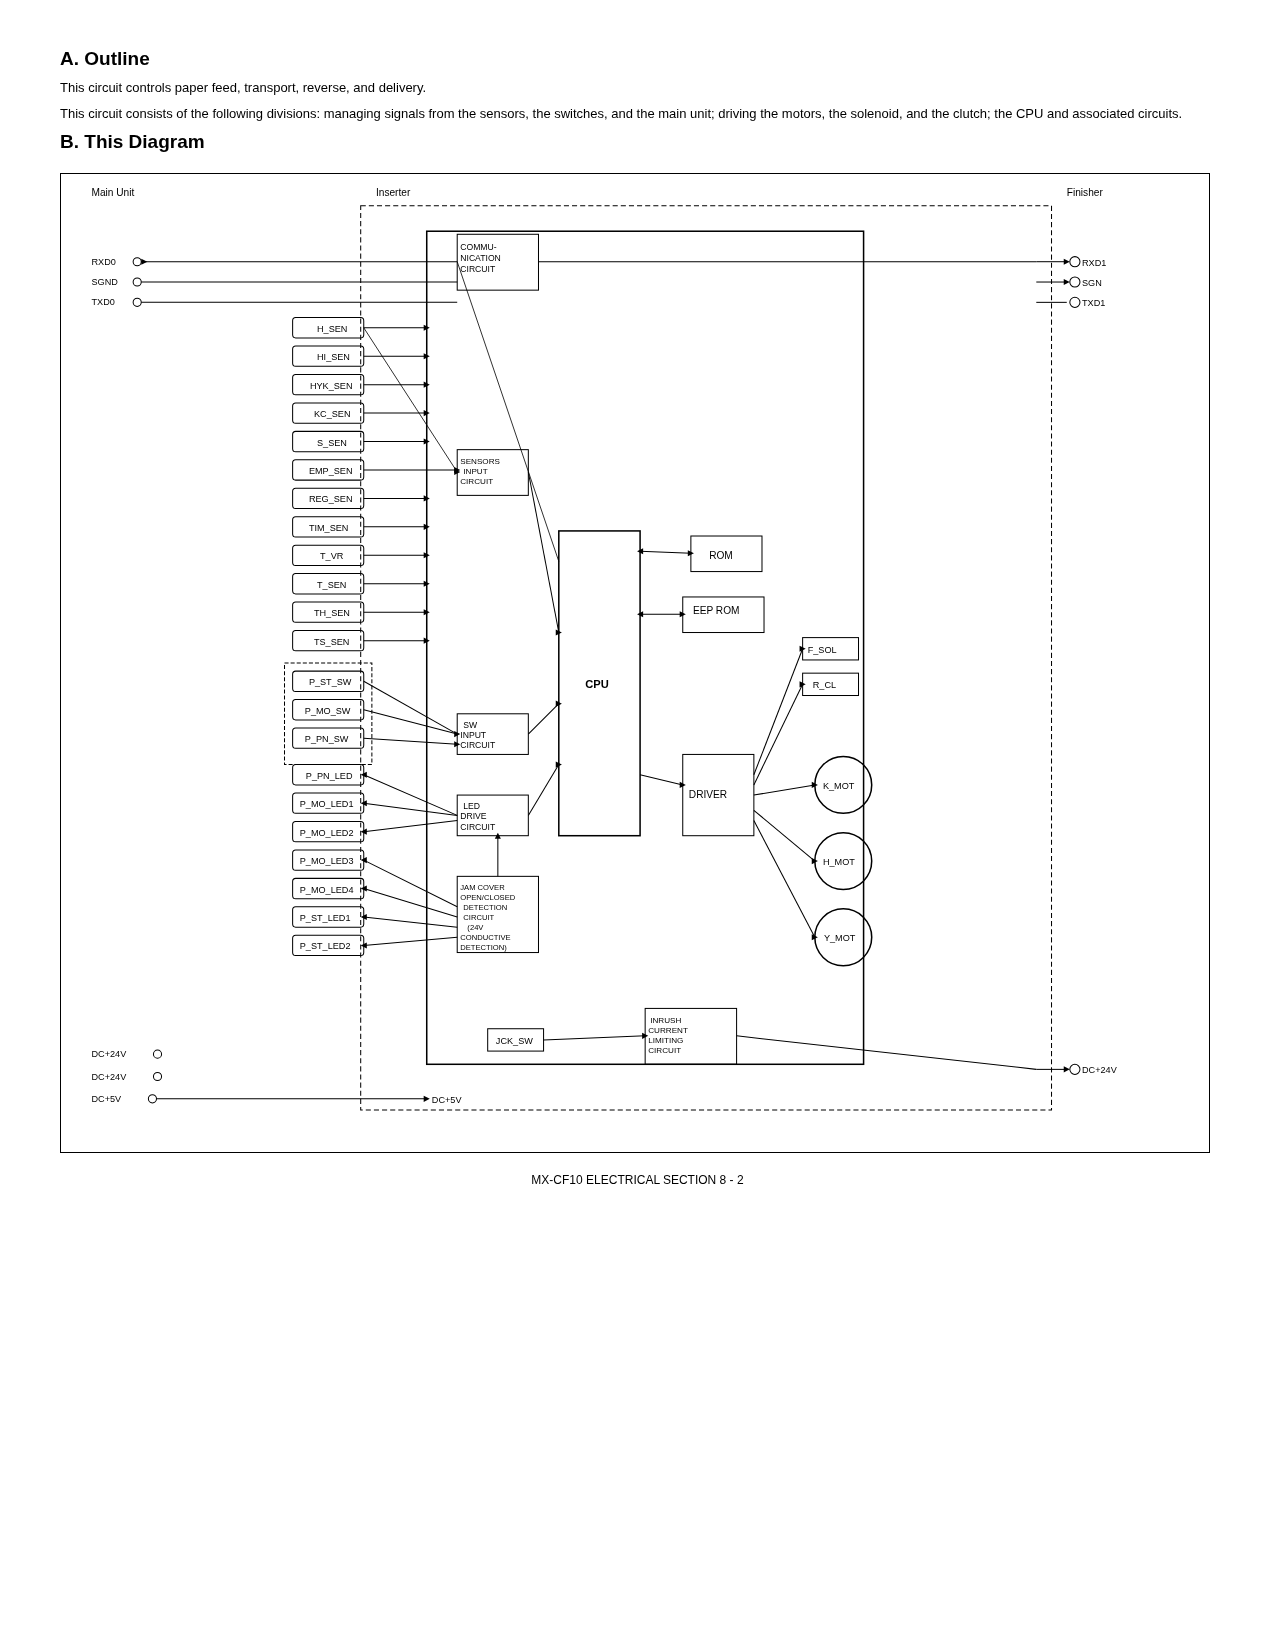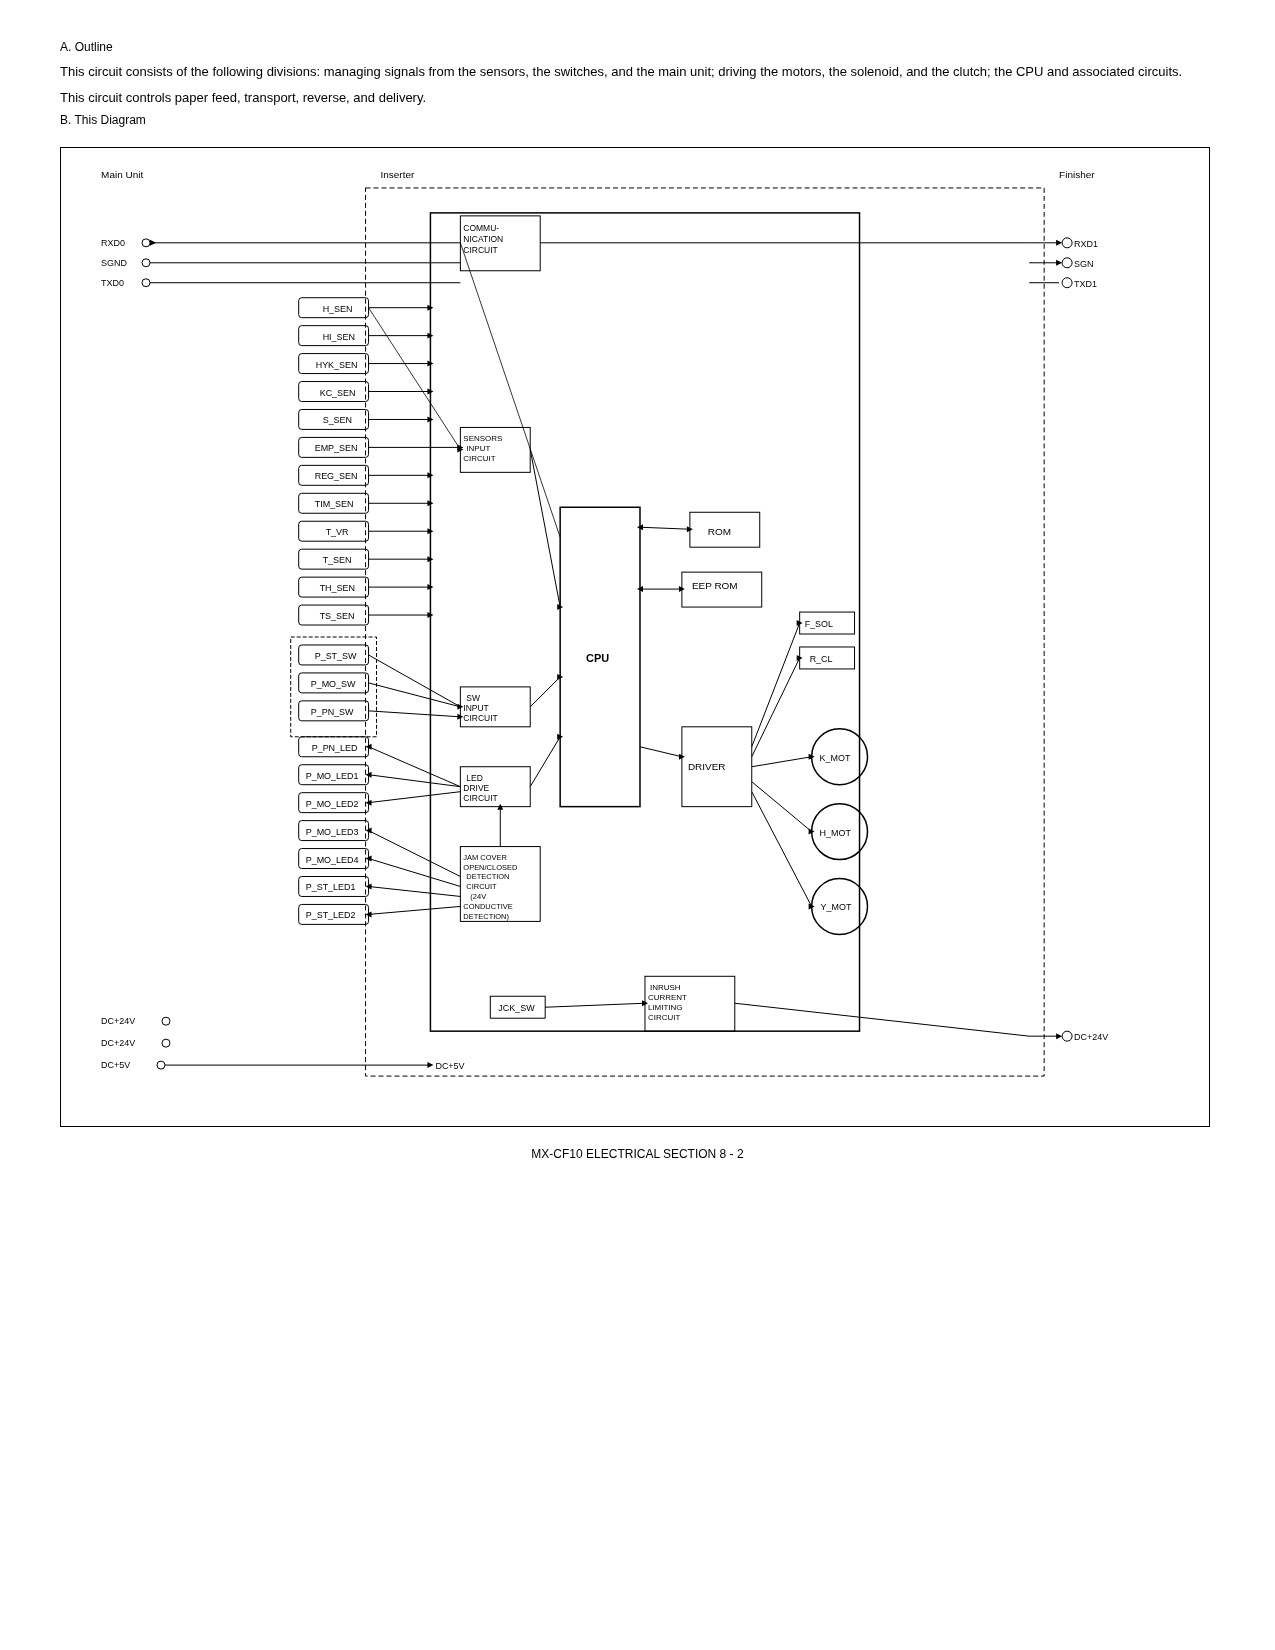--- a/index.html
+++ b/index.html
@@ -8,26 +8,25 @@
       background: #fff;
       width: 1275px;
       min-height: 1650px;
       padding: 40px 60px;
       font-size: 13px;
       color: #000;
     }
     p { margin-bottom: 6px; font-size: 13px; line-height: 1.5; }
 
     .section-title { font-size: 22px; font-weight: bold; margin-bottom: 14px; }
-    .subsection-title { font-size: 12px; font-weight: normal; margin-bottom: 8px; }
+    .subsection-title { font-size: 19px; font-weight: bold; margin-bottom: 8px; margin-top: 8px; }
 
     .diagram-container {
       border: 1px solid #000;
       margin-top: 20px;
-      padding: 10px;
       position: relative;
       width: 1150px;
       height: 980px;
       font-size: 10px;
     }
 
     .diagram-svg {
       width: 100%;
       height: 100%;
     }
@@ -36,22 +35,22 @@
       text-align: center;
       margin-top: 20px;
       font-size: 12px;
     }
   </style>
 </head>
 <body>
 
 <div>
   <div class="subsection-title">A. Outline</div>
+  <p>This circuit controls paper feed, transport, reverse, and delivery.</p>
   <p>This circuit consists of the following divisions: managing signals from the sensors, the switches, and the main unit; driving the motors, the solenoid, and the clutch; the CPU and associated circuits.</p>
-  <p>This circuit controls paper feed, transport, reverse, and delivery.</p>
   <div class="subsection-title">B. This Diagram</div>
 </div>
 
 <div class="diagram-container">
   <svg class="diagram-svg" viewBox="0 0 1130 960" xmlns="http://www.w3.org/2000/svg">
 
     <text x="30" y="20" font-size="10" font-family="Arial">Main Unit</text>
     <text x="310" y="20" font-size="10" font-family="Arial">Inserter</text>
     <text x="990" y="20" font-size="10" font-family="Arial">Finisher</text>
 

